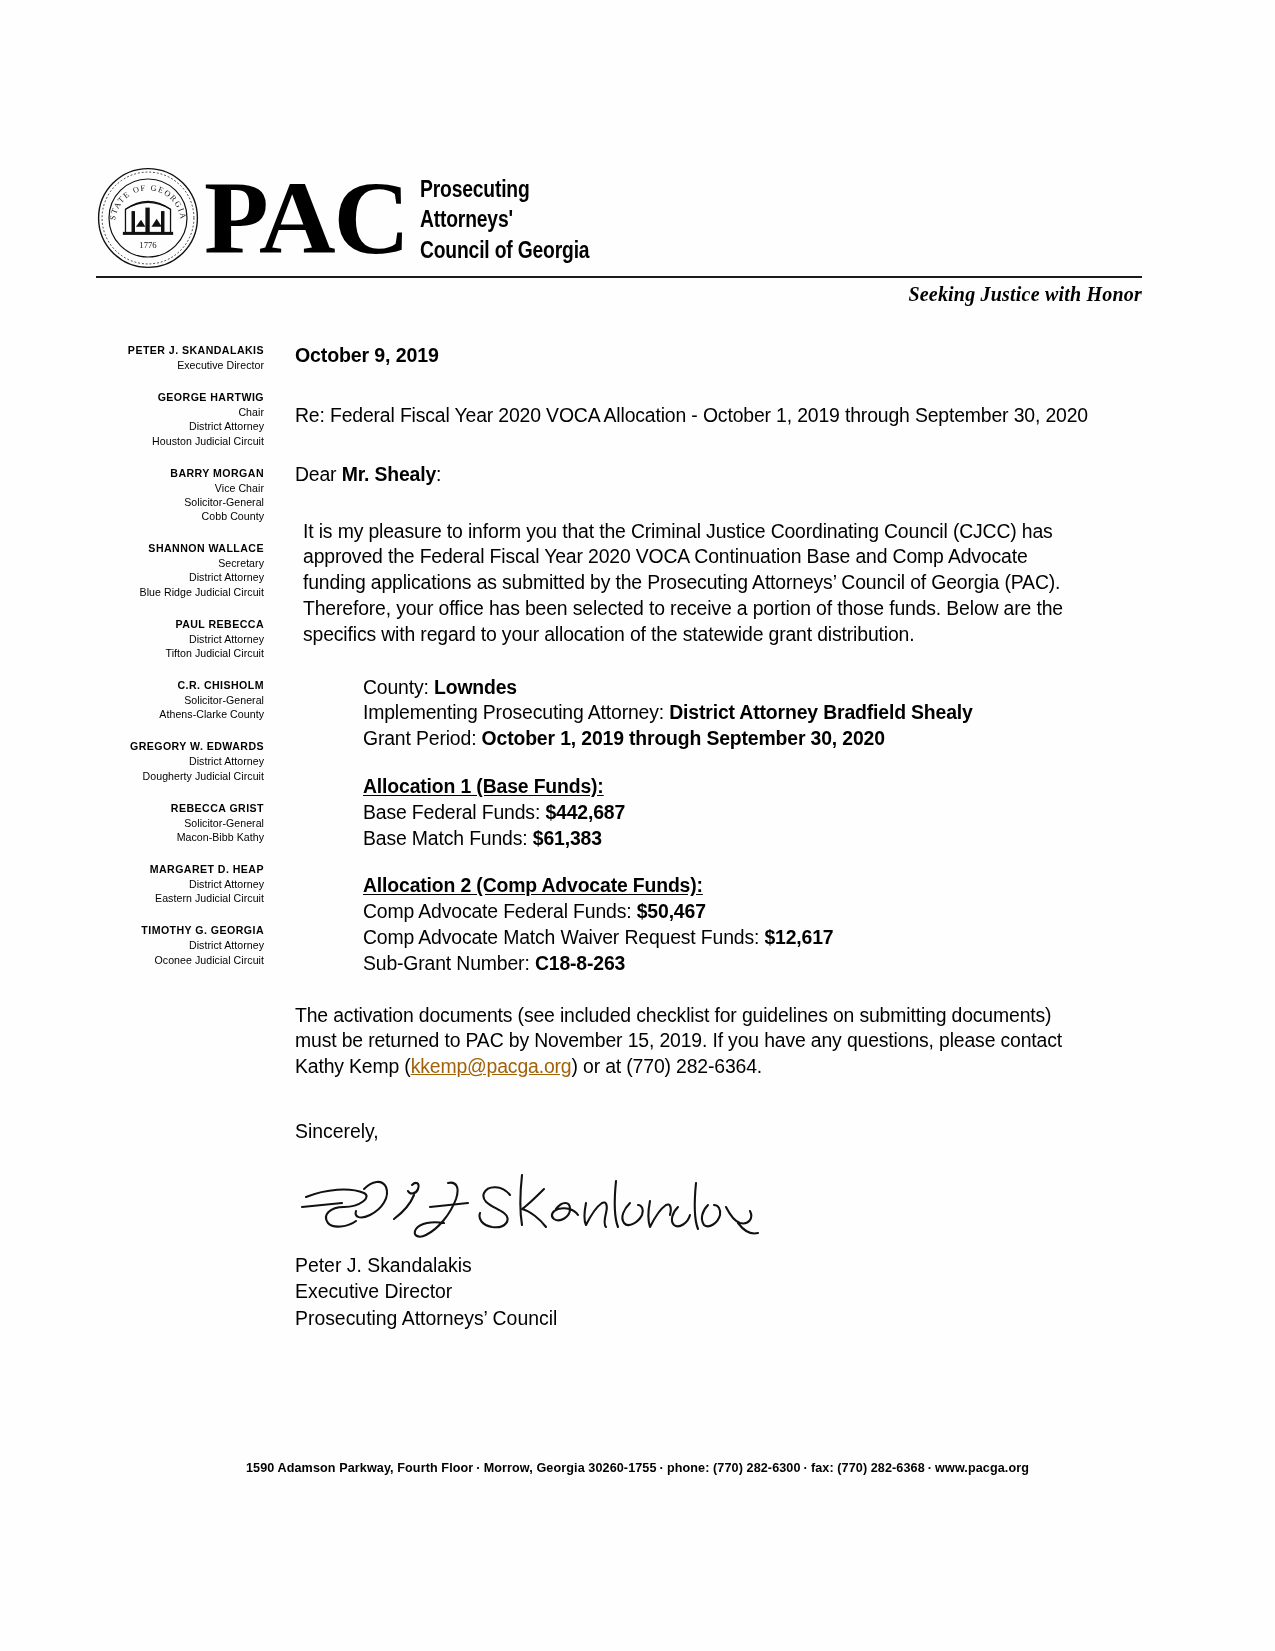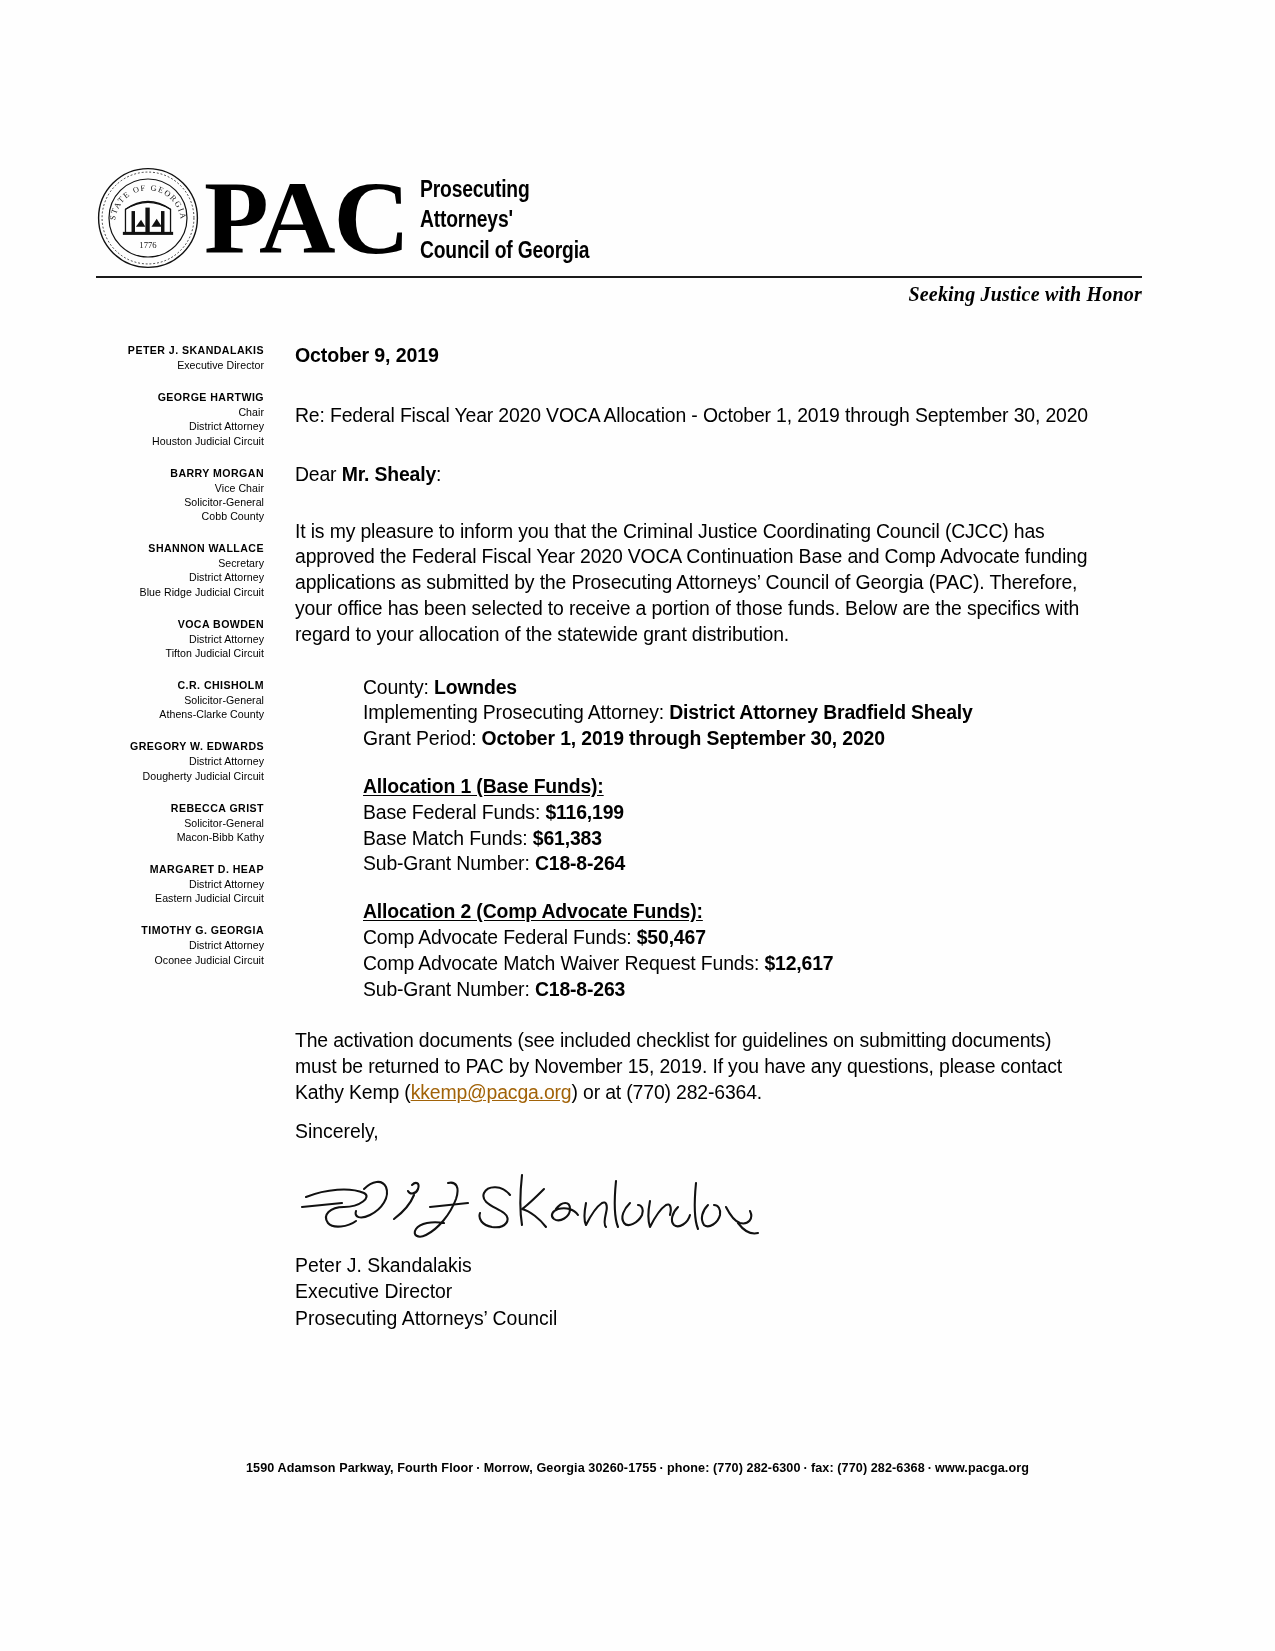--- a/index.html
+++ b/index.html
@@ -114,21 +114,21 @@
   }
   .letter .b { font-weight: bold; }
   .date {
     font-weight: bold;
     font-size: 19.6px;
     margin-bottom: 35px;
   }
   .reline { margin-bottom: 33px; white-space: nowrap; }
   .salute { margin-bottom: 31px; }
   .para { margin-bottom: 27px; }
-  .para p { margin: 0; }
+  .para p { margin: 8px; }
 
   .details {
     margin-left: 68px;
     margin-bottom: 26px;
   }
   .details .row { white-space: nowrap; }
   .block-gap { height: 22px; }
   .alloc-head {
     font-weight: bold;
     text-decoration: underline;
@@ -230,21 +230,21 @@
       <div class="roster-line">Solicitor-General</div>
       <div class="roster-line">Cobb County</div>
     </div>
     <div class="roster-entry">
       <div class="roster-name">SHANNON WALLACE</div>
       <div class="roster-line">Secretary</div>
       <div class="roster-line">District Attorney</div>
       <div class="roster-line">Blue Ridge Judicial Circuit</div>
     </div>
     <div class="roster-entry">
-      <div class="roster-name">VOCA BOWDEN</div>
+      <div class="roster-name">PAUL REBECCA</div>
       <div class="roster-line">District Attorney</div>
       <div class="roster-line">Tifton Judicial Circuit</div>
     </div>
     <div class="roster-entry">
       <div class="roster-name">C.R. CHISHOLM</div>
       <div class="roster-line">Solicitor-General</div>
       <div class="roster-line">Athens-Clarke County</div>
     </div>
     <div class="roster-entry">
       <div class="roster-name">GREGORY W. EDWARDS</div>
@@ -279,23 +279,22 @@
 
     <div class="details">
       <div class="row"><span>County: </span><span class="b">Lowndes</span></div>
       <div class="row"><span>Implementing Prosecuting Attorney: </span><span class="b">District Attorney Bradfield Shealy</span></div>
       <div class="row"><span>Grant Period: </span><span class="b">October 1, 2019 through September 30, 2020</span></div>
 
       <div class="block-gap"></div>
 
       <div>
         <div class="alloc-head">Allocation 1 (Base Funds):</div>
-        <div class="row"><span>Base Federal Funds: </span><span class="b">$116,199</span></div>
+        <div class="row"><span>Base Federal Funds: </span><span class="b">$442,687</span></div>
         <div class="row"><span>Base Match Funds: </span><span class="b">$61,383</span></div>
-        <div class="row"><span>Sub-Grant Number: </span><span class="b">C18-8-264</span></div>
       </div>
 
       <div class="block-gap"></div>
 
       <div>
         <div class="alloc-head">Allocation 2 (Comp Advocate Funds):</div>
         <div class="row"><span>Comp Advocate Federal Funds: </span><span class="b">$50,467</span></div>
         <div class="row"><span>Comp Advocate Match Waiver Request Funds: </span><span class="b">$12,617</span></div>
         <div class="row"><span>Sub-Grant Number: </span><span class="b">C18-8-263</span></div>
       </div>

